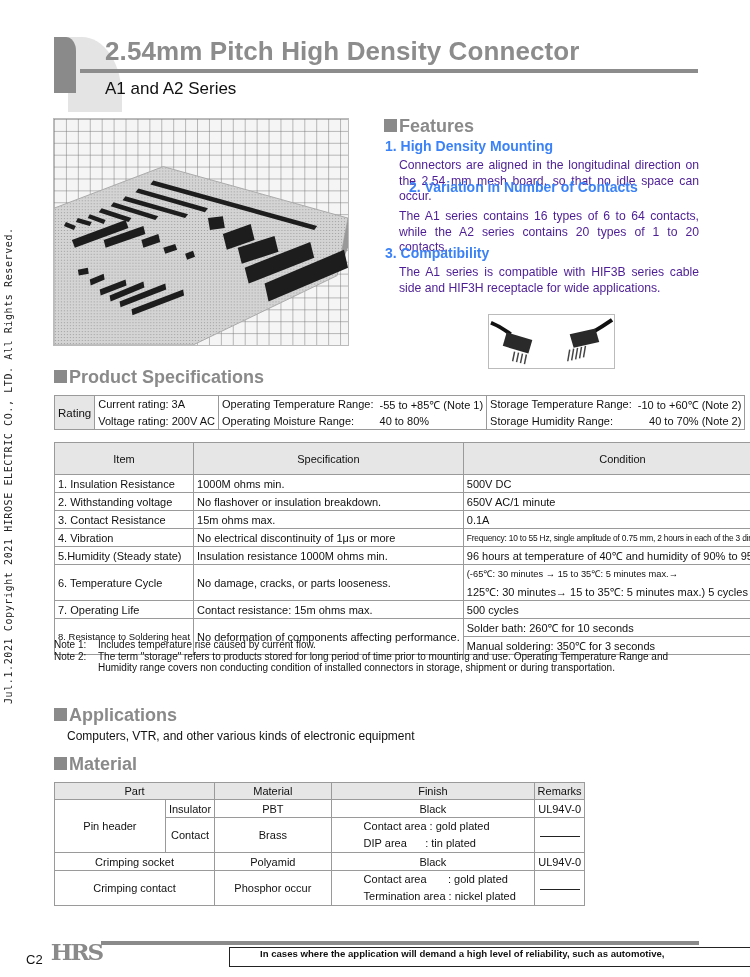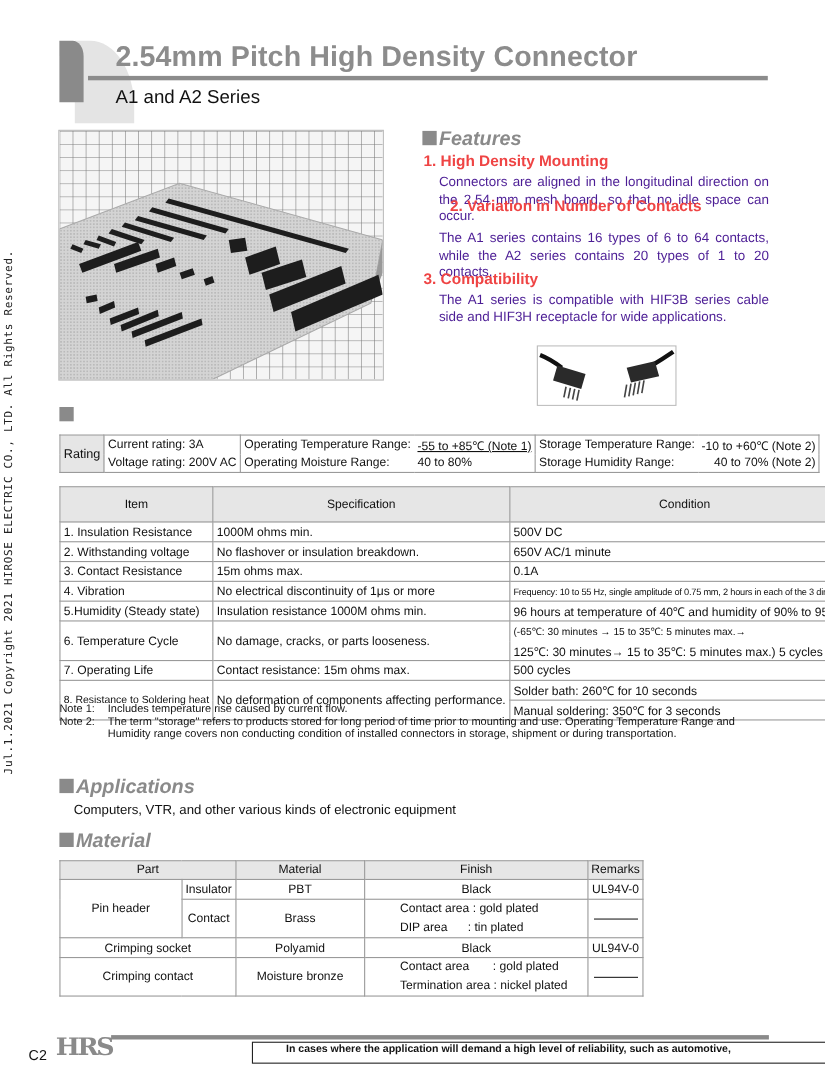--- a/index.html
+++ b/index.html
@@ -20,23 +20,23 @@
   .hdr-tab-dark { z-index: 1; }
   .page-title { position: absolute; left: 105px; top: 36px; font-size: 26px; font-weight: bold; color: #8c8c8c; letter-spacing: 0.1px; z-index: 2; white-space: nowrap; }
   .title-rule { position: absolute; left: 80px; top: 69px; width: 618px; height: 4px; background: #8c8c8c; z-index: 2; }
   .subtitle { position: absolute; left: 105px; top: 79px; font-size: 17px; color: #111; z-index: 2; }
 
   
   .photo { position: absolute; left: 53px; top: 118px; width: 296px; height: 228px; border: 1px solid #bbb; overflow: hidden; background: #f2f2f2; }
   .photo svg { width: 100%; height: 100%; display: block; }
 
   
-  .sec-h { position: absolute; font-size: 18px; font-weight: bold; color: #8a8a8a; white-space: nowrap; font-style: italic; }
+  .sec-h { position: absolute; font-size: 18px; font-weight: bold; color: #8a8a8a; white-space: nowrap; }
   .sec-h .sq { display: inline-block; width: 13px; height: 13px; background: #8a8a8a; margin-right: 2px; vertical-align: 0px; }
-  .feat-h { position: absolute; left: 385px; font-size: 14px; font-weight: bold; color: #ef4444; white-space: nowrap; }
+  .feat-h { position: absolute; left: 385px; font-size: 14px; font-weight: bold; color: #3b82f6; white-space: nowrap; }
   .feat-p { position: absolute; left: 399px; width: 300px; font-size: 12.2px; line-height: 15.5px; color: #4c1d95; text-align: justify; text-align-last: left; }
 
   .cable-photo { position: absolute; left: 488px; top: 314px; width: 127px; height: 55px; border: 1px solid #bbb; background: #fff; overflow: hidden; }
   .cable-photo svg { width: 100%; height: 100%; display: block; }
 
   
   table { border-collapse: collapse; position: absolute; font-size: 11px; color: #111; }
   td, th { border: 1px solid #9a9a9a; font-weight: normal; white-space: nowrap; }
 
   .rating-table { left: 54px; top: 395px; width: 645px; }
@@ -155,29 +155,29 @@
         <line x1="38" y1="41" x2="36" y2="51"></line>
       <line x1="82" y1="36" x2="80" y2="48"></line>
         <line x1="86" y1="35" x2="84" y2="47"></line>
         <line x1="90" y1="34" x2="88" y2="46"></line>
         <line x1="94" y1="33" x2="92" y2="45"></line>
         <line x1="98" y1="32" x2="96" y2="44"></line>
     </g>
   </svg>
 </div>
 
-<div class="sec-h" style="left:54px; top:367px;"><span class="sq"></span></div>
+<div class="sec-h" style="left:54px; top:367px;"><span class="sq"></span><span>Product Specifications</span></div>
 
 <table class="rating-table">
   <tbody>
       <tr>
     <td class="rl" rowspan="2">Rating</td>
     <td class="noborder-b" style="width:118px;">Current rating: 3A</td>
     <td class="noborder-b nb-r" style="width:150px;">Operating Temperature Range:</td>
-    <td class="noborder-b nb-l" style="width:110px;text-decoration:underline;">-55 to +85℃ (Note 1)</td>
+    <td class="noborder-b nb-l" style="width:110px;">-55 to +85℃ (Note 1)</td>
     <td class="noborder-b nb-r">Storage Temperature Range:</td>
     <td class="noborder-b nb-l r">-10 to +60℃ (Note 2)</td>
   </tr>
   <tr>
     <td class="noborder-t">Voltage rating: 200V AC</td>
     <td class="noborder-t nb-r">Operating Moisture Range:</td>
     <td class="noborder-t nb-l">40 to 80%</td>
     <td class="noborder-t nb-r">Storage Humidity Range:</td>
     <td class="noborder-t nb-l r">40 to 70% (Note 2)</td>
   </tr>
@@ -281,21 +281,21 @@
     <td><span class="dash"></span></td>
   </tr>
   <tr>
     <td colspan="2">Crimping socket</td>
     <td>Polyamid</td>
     <td>Black</td>
     <td>UL94V-0</td>
   </tr>
   <tr>
     <td colspan="2">Crimping contact</td>
-    <td>Moisture bronze</td>
+    <td>Phosphor occur</td>
     <td class="finish-stack">
       <div style="white-space:pre;">Contact area       : gold plated</div>
       <div>Termination area : nickel plated</div>
     </td>
     <td><span class="dash"></span></td>
   </tr>
 </tbody>
   </table>
 
 <div class="pg-num">C2</div>

